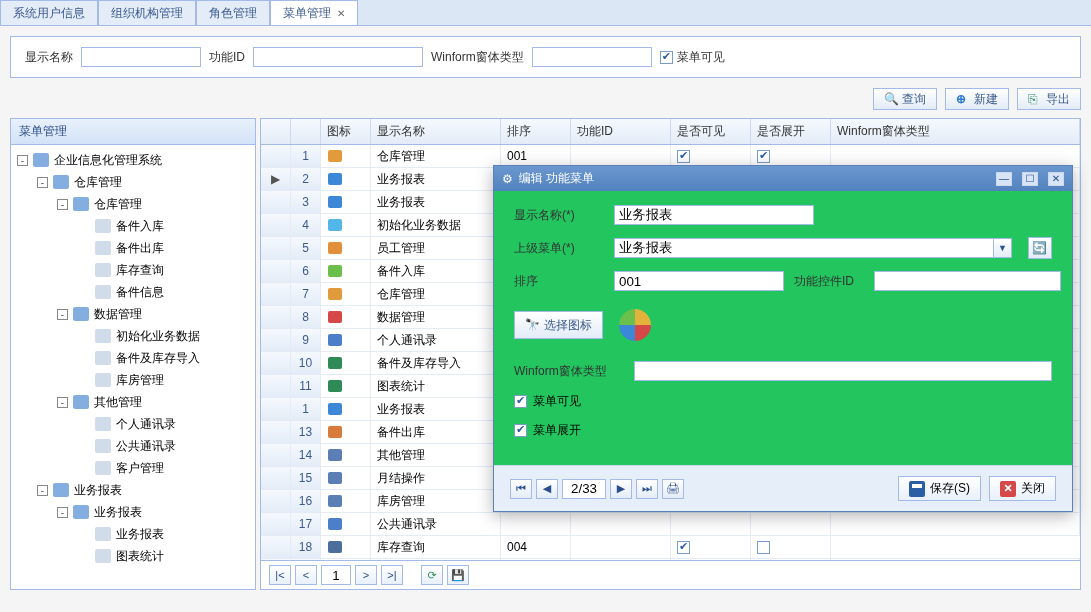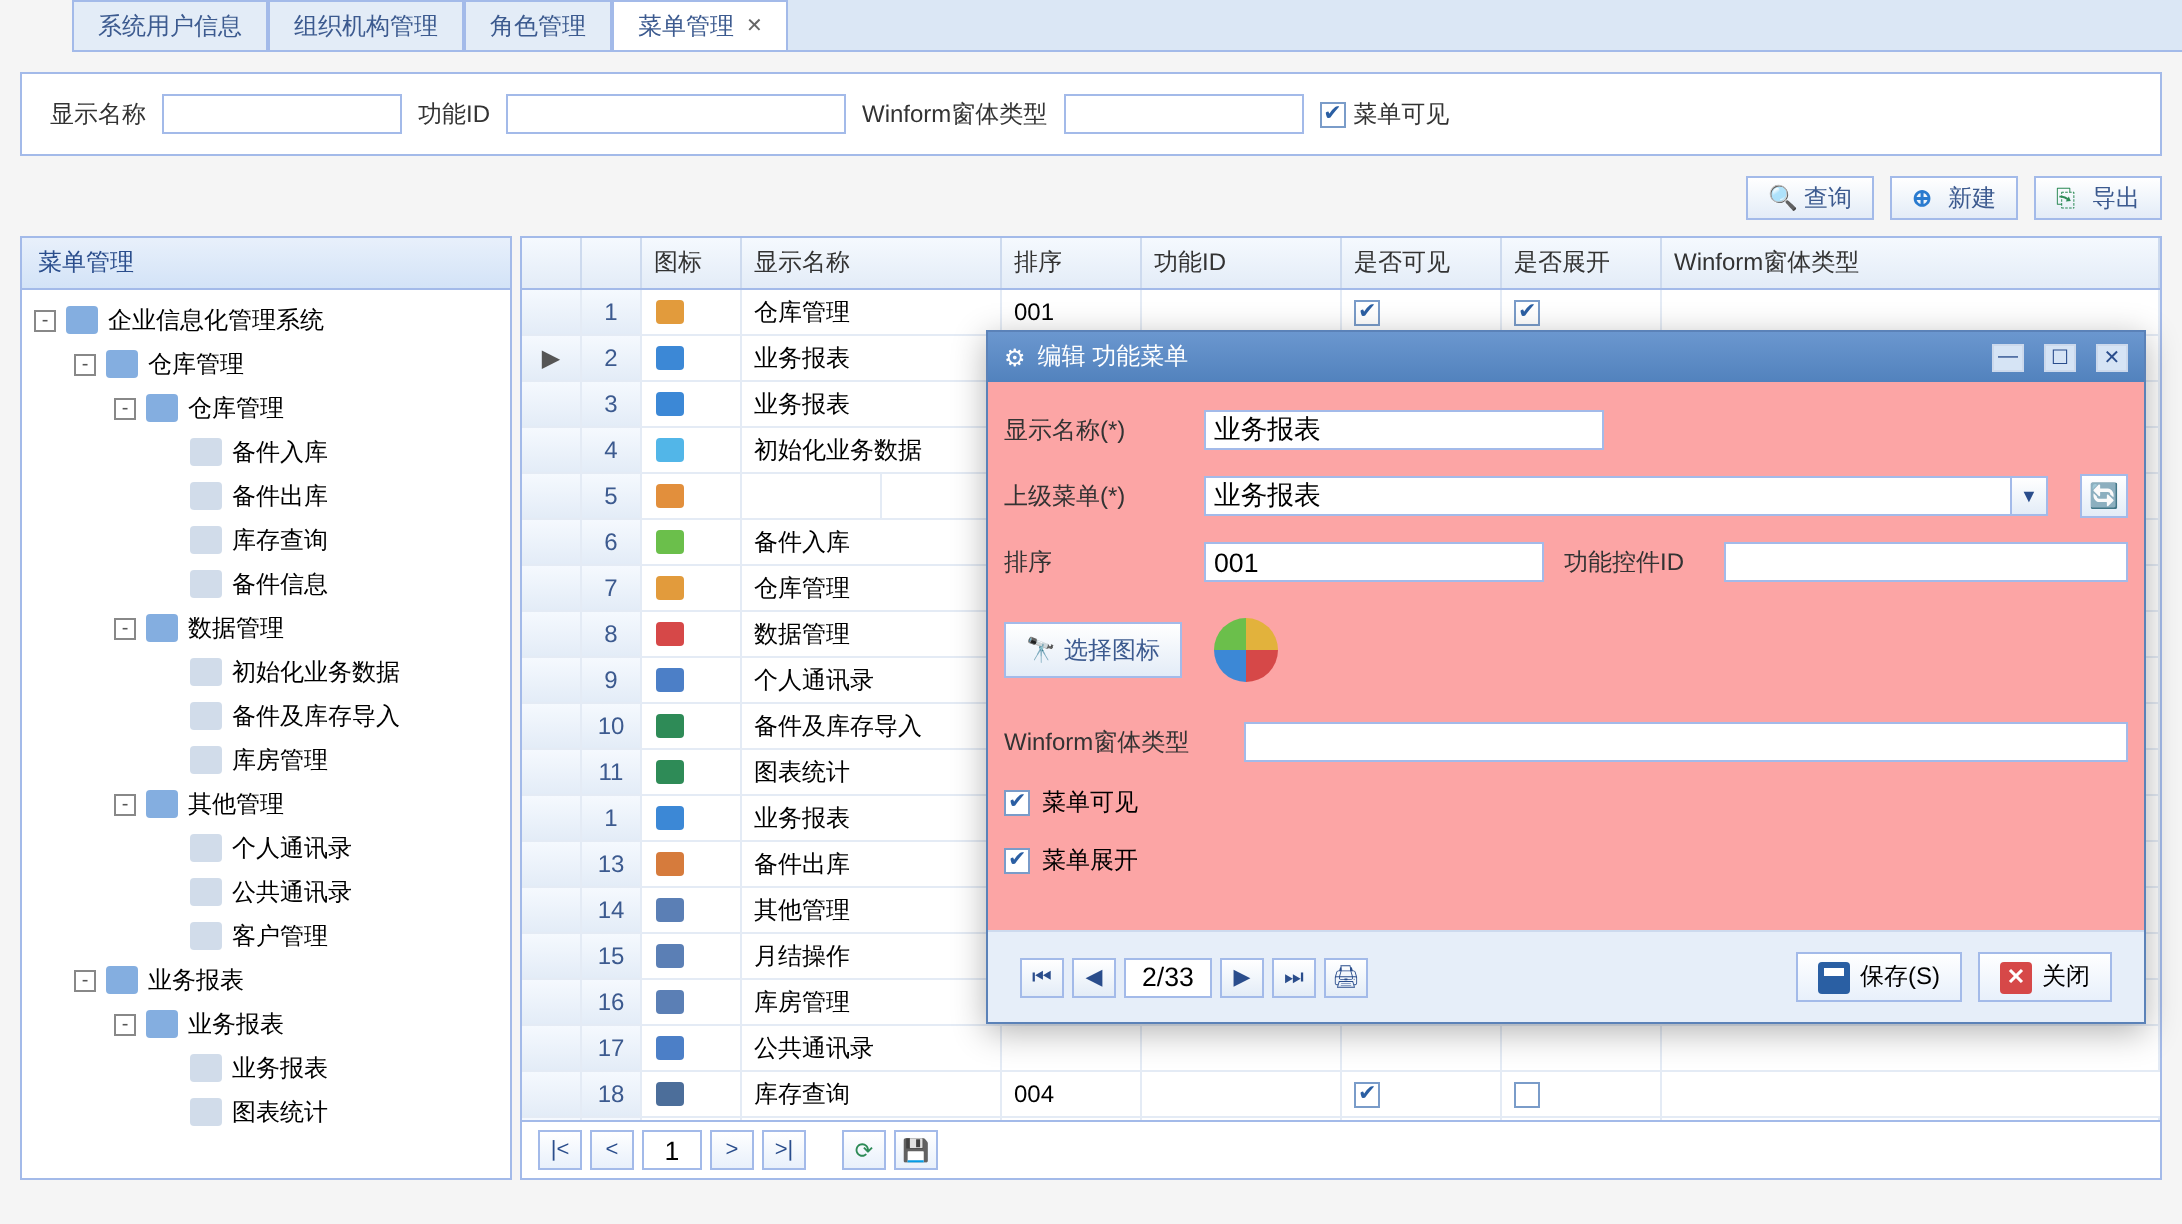--- a/index.html
+++ b/index.html
@@ -1,17 +1,17 @@
 <!DOCTYPE html>
 <html><head>
 <meta charset="utf-8">
 <style>
 * { box-sizing: border-box; margin: 0; padding: 0; }
 body { font-family: "Microsoft YaHei", Arial, sans-serif; font-size: 12px; background: #f5f5f5; width: 1091px; height: 612px; overflow: hidden; }
-.tabs { display: flex; background: #dbe7f5; border-bottom: 1px solid #a3bae9; height: 26px; margin-left: 36px; }
+.tabs { display: flex; background: #dbe7f5; border-bottom: 1px solid #a3bae9; height: 26px; }
 .tab { padding: 4px 12px; border: 1px solid #a3bae9; border-bottom: none; background: #e3ecf7; color: #3c5a8f; cursor: pointer; display: flex; align-items: center; gap: 6px; }
 .tab.active { background: #fff; font-weight: normal; }
 .tab .close-x { color: #666; font-size: 10px; cursor: pointer; }
 .filter-bar { display: flex; align-items: center; gap: 8px; padding: 10px 14px; border: 1px solid #a3bae9; background: #fff; margin: 10px;}
 .filter-bar label { color: #333; }
 .filter-bar input[type=text] { border: 1px solid #a3bae9; height: 20px; padding: 0 4px; }
 .action-bar { display: flex; justify-content: flex-end; gap: 8px; padding: 0 10px 8px; }
 .btn { display: inline-flex; align-items: center; gap: 4px; border: 1px solid #a3bae9; background: linear-gradient(#fff,#e3ecf7); padding: 2px 10px; cursor: pointer; color: #3c5a8f; height: 22px; }
 .btn .icon { width: 14px; height: 14px; display: inline-block; }
 .main { display: flex; height: 472px; padding: 0 10px; gap: 4px; }
@@ -42,21 +42,21 @@
 .chk { display:inline-block; width:13px; height:13px; border:1px solid #7a9cc9; background:#fff; position:relative;}
 .chk.checked::after { content:"✔"; position:absolute; left:1px; top:-2px; font-size:11px; color:#2b5fa3;}
 .pager { border-top:1px solid #a3bae9; padding:4px 8px; display:flex; align-items:center; justify-content:space-between; background:#fff; font-size:12px;}
 .pager .pgbtns { display:flex; gap:4px; align-items:center;}
 .pager .pgbtn { border:1px solid #a3bae9; background:linear-gradient(#fff,#e8f0fb); width:22px; height:20px; display:flex; align-items:center; justify-content:center; cursor:pointer; color:#2a4d8c; font-size:11px;}
 .pager input { width:30px; border:1px solid #a3bae9; text-align:center; height:20px;}
 .dialog { position:absolute; left:493px; top:165px; width:580px; background:#fff; border:1px solid #5b82b8; box-shadow:0 4px 16px rgba(0,0,0,.3); z-index:100;}
 .dlg-title { background:linear-gradient(#6b97cf,#5282bd); color:#fff; padding:4px 8px; display:flex; align-items:center; gap:6px;}
 .dlg-title .spacer { flex:1;}
 .dlg-title .winbtn { width:16px; height:14px; border:1px solid #ccd9ec; background:#d6e4f5; color:#2a4d8c; display:flex; align-items:center; justify-content:center; font-size:10px; cursor:pointer; margin-left:4px;}
-.dlg-body { background:#fca5a5; padding:14px 8px;}
+.dlg-body { background:#22c55e; padding:14px 20px;}
 .dlg-row { display:flex; align-items:center; gap:10px; margin-bottom:12px;}
 .dlg-row label { min-width:90px; text-align:left; color:#333;}
 .dlg-row input[type=text] { border:1px solid #a3bae9; height:20px; padding:0 4px; flex:1; background:#fff;}
 .dlg-row .combo { display:flex; flex:1;}
 .dlg-row .combo input { flex:1;}
 .dlg-row .combo .drop { width:18px; border:1px solid #a3bae9; border-left:none; background:linear-gradient(#fff,#e3ecf7); display:flex; align-items:center; justify-content:center; cursor:pointer; font-size:9px; color:#2a4d8c;}
 .dlg-row .refresh { width:24px; height:22px; border:1px solid #a3bae9; background:linear-gradient(#fff,#e3ecf7); display:flex; align-items:center; justify-content:center; cursor:pointer; margin-left:6px;}
 .icon-pick { display:flex; align-items:center; gap:10px; margin-bottom:14px;}
 .icon-pick .btn { height:28px;}
 .icon-pick .preview { width:44px; height:44px;}
@@ -318,20 +318,21 @@
           <div class="gc " style="flex: 1 1 0%;"></div>
         </div>
         <div class="grid-row">
           <div class="gc ptr" style="width: 30px;"></div>
           <div class="gc rownum" style="width: 30px;">5</div>
           <div class="gc icon-cell" style="width: 50px;">
             <svg viewBox="0 0 16 16">
               <rect x="1" y="2" width="14" height="12" rx="2" fill="#e28f3c"></rect>
             </svg>
           </div>
+          <div class="gc " style="width: 130px;">员工管理</div>
           <div class="gc " style="width: 70px;"></div>
           <div class="gc " style="width: 100px;"></div>
           <div class="gc " style="width: 80px;"></div>
           <div class="gc " style="width: 80px;"></div>
           <div class="gc " style="flex: 1 1 0%;"></div>
         </div>
         <div class="grid-row">
           <div class="gc ptr" style="width: 30px;"></div>
           <div class="gc rownum" style="width: 30px;">6</div>
           <div class="gc icon-cell" style="width: 50px;">

